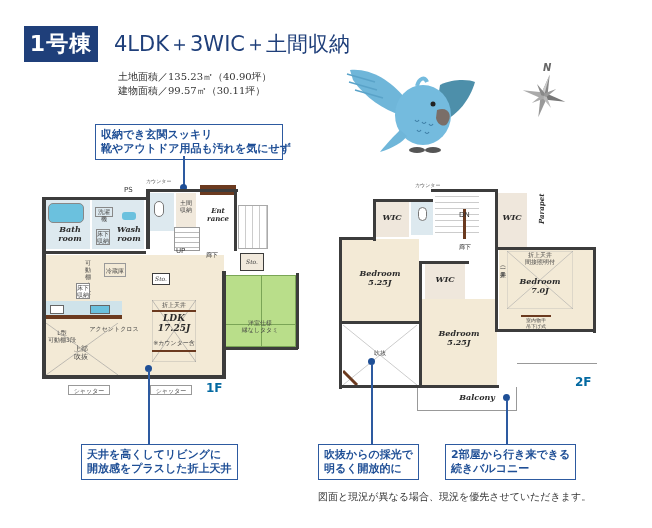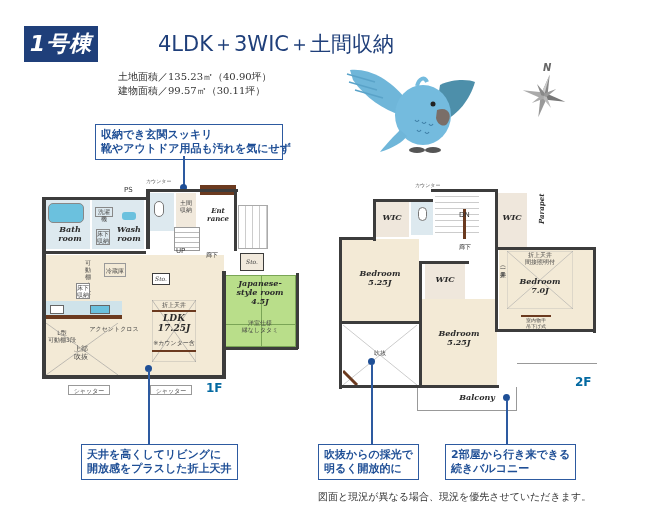--- a/index.html
+++ b/index.html
@@ -1,19 +1,19 @@
 <!DOCTYPE html>
 <html><head>
 <meta charset="utf-8">
 <style>
   * { box-sizing: border-box; margin: 0; padding: 0; }
   body { width: 652px; height: 528px; background: #ffffff; font-family: "DejaVu Sans", sans-serif; position: relative; overflow: hidden; }
   .abs { position: absolute; }
-  .badge { left: 24px; top: 26px; width: 74px; height: 36px; background: #1f3f7a; color: #fff; font-size: 22px; font-weight: bold; display: flex; align-items: center; justify-content: center; letter-spacing: 1px; font-style: italic; }
-  .layout-title { left: 114px; top: 30px; font-size: 21px; color: #1f3f7a; font-family: "DejaVu Sans", sans-serif; letter-spacing: 0px; margin-left: 44px; }
+  .badge { left: 24px; top: 26px; width: 74px; height: 36px; background: #1f3f7a; color: #fff; font-size: 22px; font-weight: bold; display: flex; align-items: center; justify-content: center; letter-spacing: 1px; }
+  .layout-title { left: 114px; top: 30px; font-size: 21px; color: #1f3f7a; font-family: "DejaVu Sans", sans-serif; letter-spacing: 0px; }
   .area-line { font-family: "DejaVu Serif", serif; font-size: 10px; color: #333; left: 118px; }
   .callout { border: 1.5px solid #2d5aa0; background: #fff; color: #1f4f96; font-size: 11px; font-weight: bold; line-height: 14px; padding: 3px 5px; white-space: nowrap; }
   .vline { width: 1.5px; background: #2d5aa0; }
   .dot { width: 7px; height: 7px; border-radius: 50%; background: #1f4f96; }
   .footnote { left: 318px; top: 490px; font-size: 10px; color: #333; }
   .floor-label { font-size: 12px; color: #0369a1; font-family: "DejaVu Sans", sans-serif; font-weight: bold; }
   .room-label { font-family: "DejaVu Serif", serif; font-style: italic; font-weight: bold; color: #2a2a2a; text-align: center; line-height: 1.15; }
   .small { font-size: 6px; color: #444; text-align: center; line-height: 1.2; }
   .wall { background: #3c3c3c; }
 </style>
@@ -105,25 +105,20 @@
 
   <div class="abs" style="left:134px;top:42px;width:26px;height:24px;background:repeating-linear-gradient(180deg,#fff 0 4px,#bbb 4px 5px);border:0.5px solid #999;"></div>
   <div class="abs" style="left:136px;top:62px;font-size:7px;color:#333;">UP</div>
   <div class="abs" style="left:166px;top:66px;font-size:6px;color:#333;">廊下</div>
 
   <div class="abs" style="left:198px;top:20px;width:30px;height:44px;background:repeating-linear-gradient(90deg,#fff 0 6px,#ccc 6px 7px),repeating-linear-gradient(180deg,#fff 0 6px,#ccc 6px 7px);border:0.5px solid #aaa;"></div>
 
   <div class="abs small" style="left:200px;top:68px;width:24px;height:18px;background:#f1e9dc;border:1.5px solid #3c3c3c;font-style:italic;font-family:'DejaVu Serif',serif;line-height:16px;">Sto.</div>
 
   <div class="abs" style="left:184px;top:90px;width:72px;height:72px;background:#b9de8a;border:0.5px solid #7aa556;background-image:linear-gradient(#7aa556,#7aa556),linear-gradient(#7aa556,#7aa556);background-size:72px 1px,1px 72px;background-position:0 48px,36px 0;background-repeat:no-repeat;"></div>
-  <div class="abs room-label" style="left:186px;top:94px;width:68px;font-size:8px;">
-    <div>Japanese-</div>
-      <div>style room</div>
-      <div>4.5J</div>
-  </div>
   <div class="abs small" style="left:186px;top:134px;width:68px;">
     <div>洋室仕様</div>
       <div>縁なしタタミ</div>
   </div>
 
   <div class="abs small" style="left:112px;top:88px;width:18px;height:12px;background:#fff;border:1.5px solid #3c3c3c;font-style:italic;font-family:'DejaVu Serif',serif;line-height:10px;">Sto.</div>
 
   <div class="abs small" style="left:44px;top:74px;width:8px;">可動棚4段</div>
   <div class="abs small" style="left:64px;top:78px;width:22px;height:14px;border:0.5px solid #999;line-height:13px;">冷蔵庫</div>
   <div class="abs small" style="left:36px;top:98px;width:14px;border:0.5px solid #888;background:#fff;">

